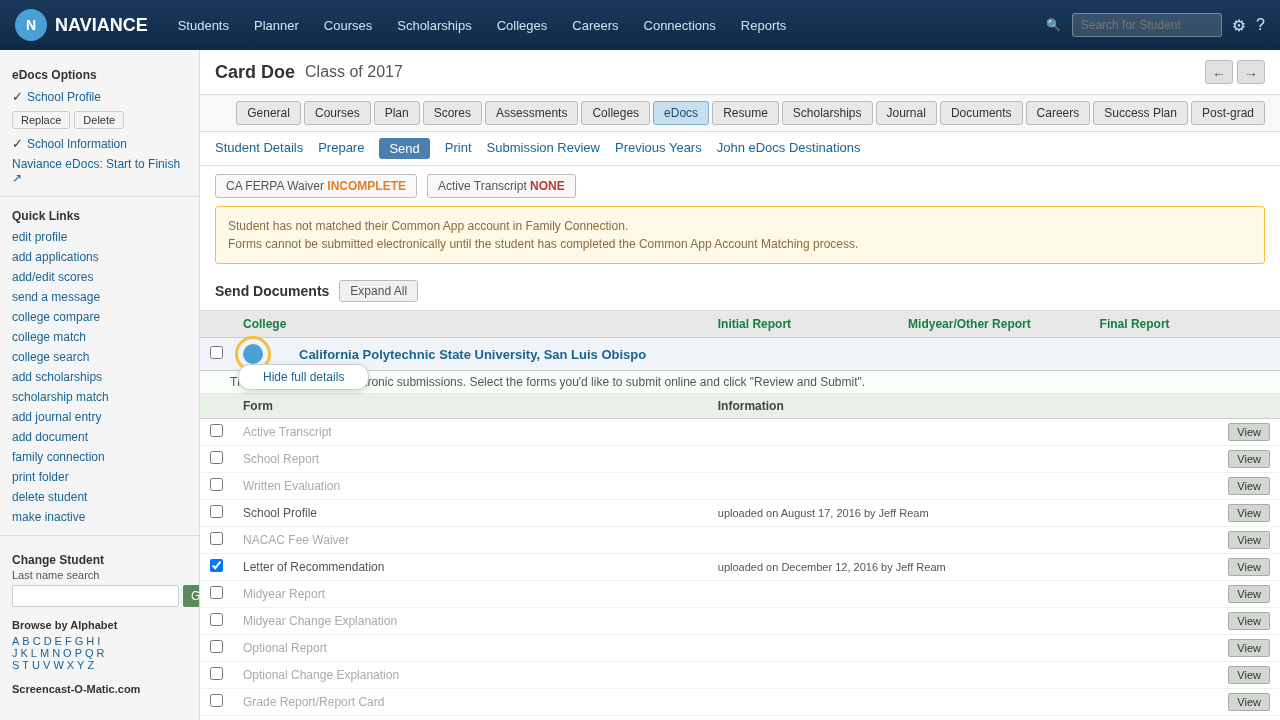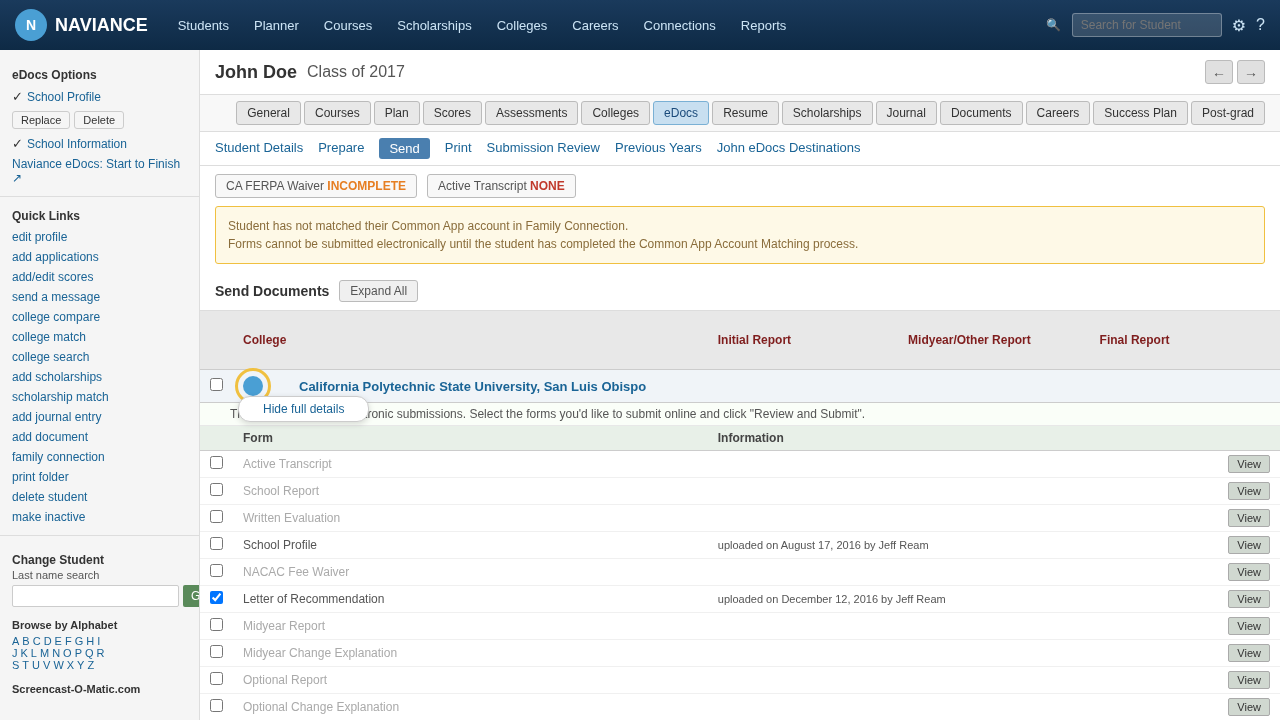--- a/index.html
+++ b/index.html
@@ -324,26 +324,26 @@
       color: #555;
     }
 
     
     .docs-table {
       width: 100%;
       border-collapse: collapse;
     }
     .docs-table th {
       background: #e8e8e8;
-      padding: 22px 10px;
+      padding: 6px 10px;
       text-align: left;
       font-size: 12px;
       font-weight: bold;
       border-bottom: 1px solid #ccc;
-      color: #7f1d1d;
+      color: #15803d;
     }
     .college-row-header {
       background: #f0f4f8;
     }
     .college-row-header td {
       padding: 6px 10px;
       border-bottom: 1px solid #ccc;
       vertical-align: middle;
     }
     .college-name {
@@ -524,21 +524,21 @@
         </div>
     </div>
 
     <div class="watermark">Screencast-O-Matic.com</div>
   </div>
 
   <div class="main-content">
 
     <div class="student-header">
       <div class="student-name-class">
-        <span class="student-name">John Doe</span>
+        <span class="student-name">Card Doe</span>
         <span class="student-class">Class of 2017</span>
       </div>
       <div class="nav-arrows">
         <button class="arrow-btn">←</button>
         <button class="arrow-btn">→</button>
       </div>
     </div>
 
     <div class="tab-row" id="main-tabs">
         <a href="#" class="tab">General</a>

